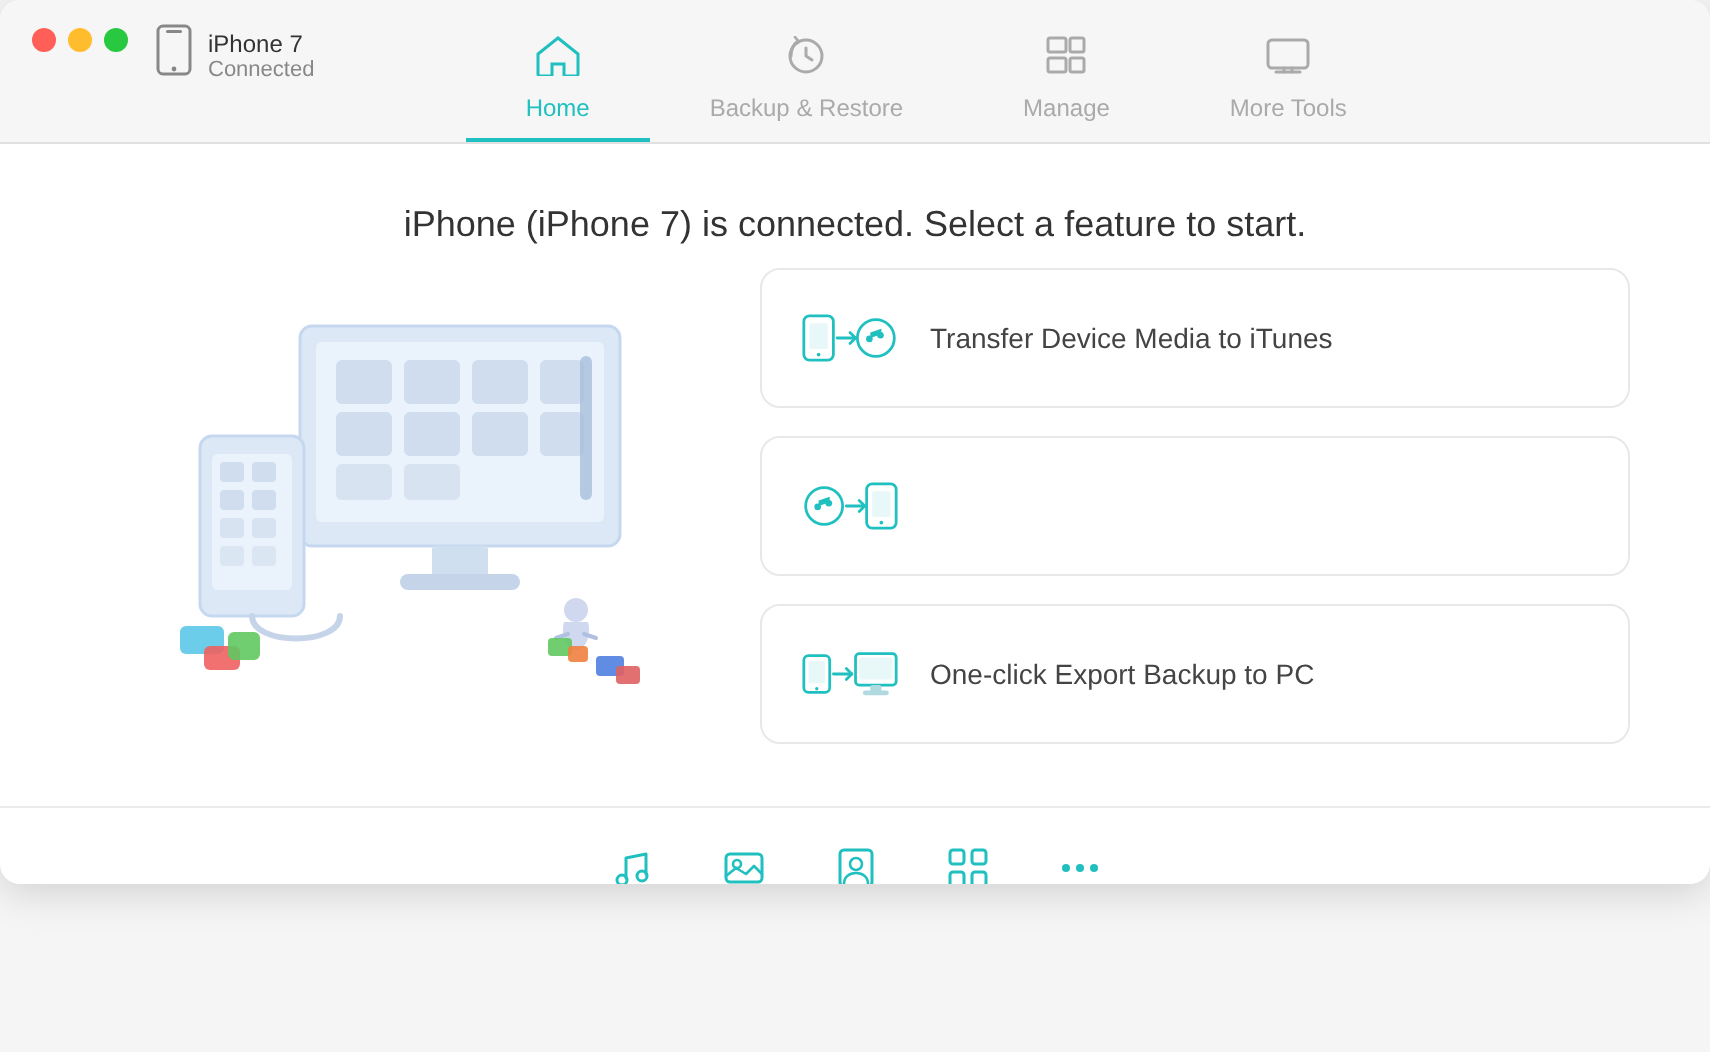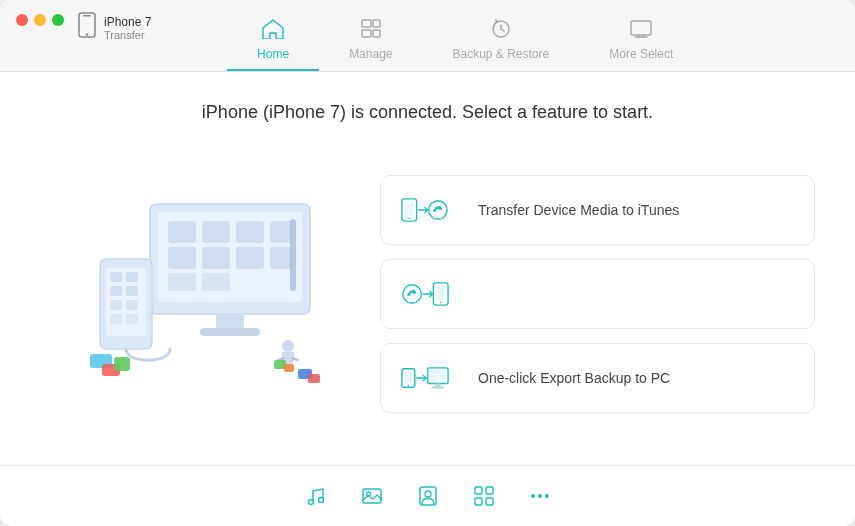--- a/index.html
+++ b/index.html
@@ -5,21 +5,21 @@
     * { box-sizing: border-box; margin: 0; padding: 0; }
     body {
       width: 855px;
       height: 526px;
       background: #f5f5f5;
       font-family: -apple-system, BlinkMacSystemFont, 'Helvetica Neue', Arial, sans-serif;
       overflow: hidden;
     }
     .window {
       width: 855px;
-      height: 526px;
+      height: 442px;
       background: #ffffff;
       border-radius: 10px;
       overflow: hidden;
       display: flex;
       flex-direction: column;
       box-shadow: 0 4px 20px rgba(0,0,0,0.15);
     }
     
     .titlebar {
       display: flex;
@@ -111,21 +111,20 @@
       display: flex;
       flex-direction: column;
       align-items: center;
       padding: 30px 40px 20px 40px;
       position: relative;
     }
     .headline {
       font-size: 18px;
       color: #333;
       font-weight: 400;
-      margin-bottom: 20px;
       text-align: center;
     }
     .content-area {
       display: flex;
       align-items: center;
       width: 100%;
       flex: 1;
       gap: 40px;
     }
     
@@ -166,21 +165,20 @@
       flex-shrink: 0;
     }
     .card-icon svg {
       width: 48px;
       height: 32px;
     }
     .card-label {
       font-size: 14px;
       color: #444;
       font-weight: 400;
-      margin-left: 13px;
     }
     
     .bottom-toolbar {
       display: flex;
       justify-content: center;
       gap: 20px;
       padding: 12px 0;
       border-top: 1px solid #ebebeb;
     }
     .toolbar-btn {
@@ -213,64 +211,64 @@
     <div class="device-info">
       <span class="device-icon">
         <svg width="18" height="26" viewBox="0 0 18 26" fill="none">
           <rect x="1" y="1" width="16" height="24" rx="2.5" stroke="#888" stroke-width="1.5" fill="none"></rect>
           <rect x="5" y="3" width="8" height="1.5" rx="0.75" fill="#888"></rect>
           <circle cx="9" cy="22.5" r="1.2" fill="#888"></circle>
         </svg>
       </span>
       <div class="device-text">
         <span class="device-name">iPhone 7</span>
-        <span class="device-status">Transfer</span>
+        <span class="device-status">Connected</span>
       </div>
     </div>
     <nav class="nav-tabs">
       <div class="nav-tab active">
         <span class="tab-icon">
           <svg width="22" height="20" viewBox="0 0 22 20" fill="none">
             <path d="M1 9L11 1L21 9V19C21 19.55 20.55 20 20 20H14V14H8V20H2C1.45 20 1 19.55 1 19V9Z" stroke="#20c0c0" stroke-width="1.5" fill="none"></path>
           </svg>
         </span>
         <span class="tab-label">Home</span>
+      </div>
+      <div class="nav-tab">
+        <span class="tab-icon">
+          <svg width="22" height="20" viewBox="0 0 22 20" fill="none">
+            <circle cx="11" cy="10" r="8" stroke="#aaa" stroke-width="1.5" fill="none"></circle>
+            <path d="M11 6V10L14 12" stroke="#aaa" stroke-width="1.5" stroke-linecap="round"></path>
+            <path d="M7 2.5C5 4 3.5 6.5 3.5 10" stroke="#aaa" stroke-width="1.5" stroke-linecap="round"></path>
+            <path d="M5.5 0.5L7.5 3L5 4.5" stroke="#aaa" stroke-width="1.3" stroke-linecap="round" stroke-linejoin="round"></path>
+          </svg>
+        </span>
+        <span class="tab-label">Backup &amp; Restore</span>
       </div>
       <div class="nav-tab">
         <span class="tab-icon">
           <svg width="22" height="20" viewBox="0 0 22 20" fill="none">
             <rect x="2" y="1" width="9" height="7" rx="1" stroke="#aaa" stroke-width="1.5" fill="none"></rect>
             <rect x="2" y="11" width="9" height="7" rx="1" stroke="#aaa" stroke-width="1.5" fill="none"></rect>
             <rect x="13" y="1" width="7" height="7" rx="1" stroke="#aaa" stroke-width="1.5" fill="none"></rect>
             <rect x="13" y="11" width="7" height="7" rx="1" stroke="#aaa" stroke-width="1.5" fill="none"></rect>
           </svg>
         </span>
         <span class="tab-label">Manage</span>
       </div>
       <div class="nav-tab">
         <span class="tab-icon">
           <svg width="22" height="20" viewBox="0 0 22 20" fill="none">
-            <circle cx="11" cy="10" r="8" stroke="#aaa" stroke-width="1.5" fill="none"></circle>
-            <path d="M11 6V10L14 12" stroke="#aaa" stroke-width="1.5" stroke-linecap="round"></path>
-            <path d="M7 2.5C5 4 3.5 6.5 3.5 10" stroke="#aaa" stroke-width="1.5" stroke-linecap="round"></path>
-            <path d="M5.5 0.5L7.5 3L5 4.5" stroke="#aaa" stroke-width="1.3" stroke-linecap="round" stroke-linejoin="round"></path>
-          </svg>
-        </span>
-        <span class="tab-label">Backup &amp; Restore</span>
-      </div>
-      <div class="nav-tab">
-        <span class="tab-icon">
-          <svg width="22" height="20" viewBox="0 0 22 20" fill="none">
             <rect x="1" y="2" width="20" height="14" rx="2" stroke="#aaa" stroke-width="1.5" fill="none"></rect>
             <path d="M5 18H17" stroke="#aaa" stroke-width="1.5" stroke-linecap="round"></path>
             <path d="M9 16V18" stroke="#aaa" stroke-width="1.5" stroke-linecap="round"></path>
             <path d="M13 16V18" stroke="#aaa" stroke-width="1.5" stroke-linecap="round"></path>
           </svg>
         </span>
-        <span class="tab-label">More Select</span>
+        <span class="tab-label">More Tools</span>
       </div>
     </nav>
     <div class="nav-spacer"></div>
   </div>
 
   <div class="main-content">
     <div class="headline">iPhone (iPhone 7)  is connected. Select a feature to start.</div>
     <div class="content-area">
 
       <div class="illustration">

